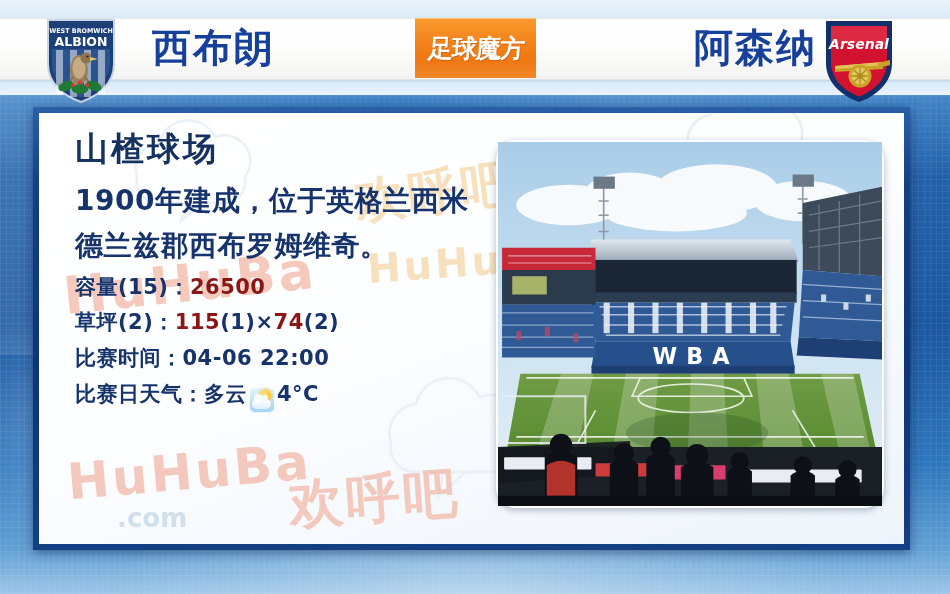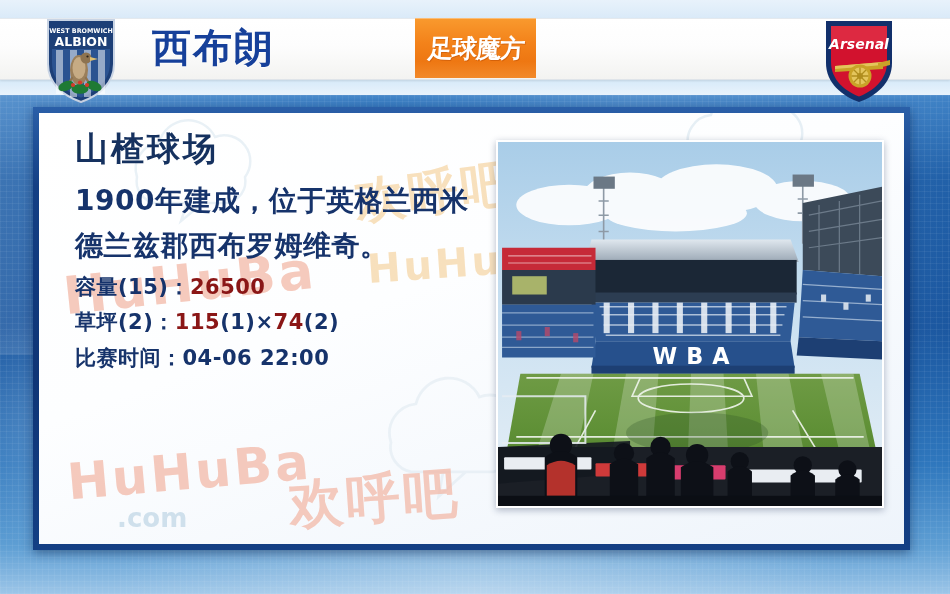--- a/index.html
+++ b/index.html
@@ -132,20 +132,21 @@
     content:"";position:absolute;background:#ffffff;border-radius:50%;
   }
   .wicon .cloud:before{width:9px;height:9px;left:2px;top:-5px;}
   .wicon .cloud:after{width:7px;height:7px;left:9px;top:-4px;background:#f2f8fd;}
 
   
   .photo-wrap{
     position:absolute;left:457px;top:27px;width:388px;height:368px;
     background:#ffffff;padding:2px;box-sizing:border-box;
     box-shadow:0 2px 7px rgba(20,40,80,.33);
+    border-radius:20px;
   }
   .photo{position:relative;width:100%;height:100%;overflow:hidden;background:#8fb7d8;}
   .photo svg{display:block;width:100%;height:100%;}
 </style>
 </head>
 <body>
 
 <div class="stage">
 
   <div class="bg"></div>
@@ -189,20 +190,21 @@
         </g>
       </svg>
     </div>
 
     <div class="team-name home">西布朗</div>
 
     <div class="center-logo">
       <span>足球魔方</span>
     </div>
 
+    <div class="team-name away">阿森纳</div>
 
     <div class="badge away">
       <svg viewBox="0 0 78 88">
         <path d="M6 5 H72 V47 C72 67 56 80 39 86 C22 80 6 67 6 47 Z" fill="#12306b"></path>
         <path d="M11 10 H67 V46 C67 64 53 75 39 80.5 C25 75 11 64 11 46 Z" fill="#d2122e"></path>
         <path d="M11 10 H67 V30 C52 25 26 25 11 30 Z" fill="#e03148" opacity=".75"></path>
         <text x="39" y="33" font-size="14" fill="#ffffff" text-anchor="middle" font-family="DejaVu Sans, sans-serif" font-weight="bold" font-style="italic">Arsenal</text>
         <g>
           <path d="M15 50 L63 46 L63 53 L15 56 Z" fill="#c9a227"></path>
           <path d="M15 50 L63 46 L63 49 L15 53 Z" fill="#e4c55c"></path>
@@ -261,20 +263,29 @@
           <span>×</span>
           <span class="val-red">74</span>
           <span>(2)</span>
         </div>
 
         <div class="row">
           <span>比赛时间：</span>
           <span>04-06 22:00</span>
         </div>
 
+        <div class="row">
+          <span>比赛日天气：</span>
+          <span>多云</span>
+          <span class="wicon">
+            <span class="sun"></span>
+              <span class="cloud"></span>
+          </span>
+          <span>4°C</span>
+        </div>
       </div>
 
       <div class="photo-wrap">
         <div class="photo">
           <svg viewBox="0 0 378 358" preserveAspectRatio="none">
             <defs>
               <linearGradient id="sky" x1="0" y1="0" x2="0" y2="1">
                 <stop offset="0" stop-color="#a9cde8"></stop>
                   <stop offset="55%" stop-color="#cfe3f2"></stop>
                   <stop offset="100%" stop-color="#e6eff6"></stop>

